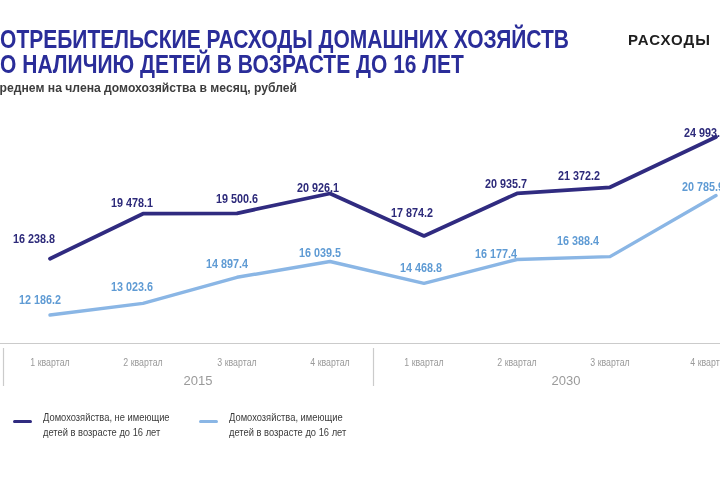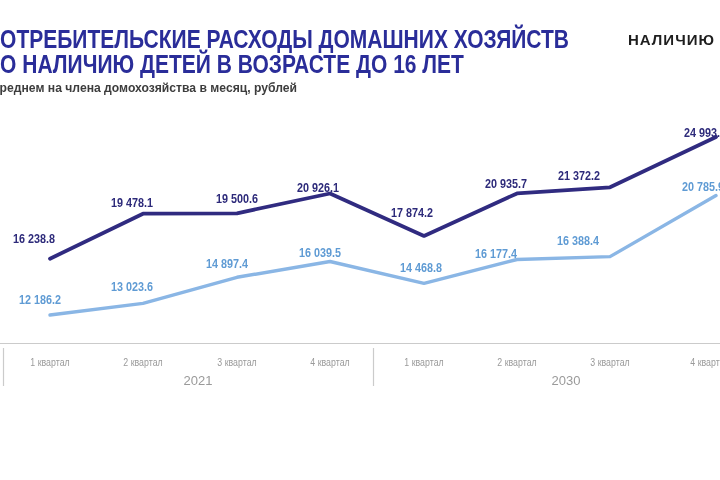--- a/index.html
+++ b/index.html
@@ -22,21 +22,21 @@
   .ltext{width:152px;font-size:11px;line-height:15px;color:#3c3c3c;transform:scaleX(.85);transform-origin:0 0;}
 </style>
 </head>
 <body>
 
 <div class="stage">
 
   <div class="title-line" id="title1"><span class="cx">ПОТРЕБИТЕЛЬСКИЕ РАСХОДЫ ДОМАШНИХ ХОЗЯЙСТВ</span></div>
   <div class="title-line" id="title2"><span class="cx">ПО НАЛИЧИЮ ДЕТЕЙ В ВОЗРАСТЕ ДО 16 ЛЕТ</span></div>
   <div class="subtitle"><span class="cx">в среднем на члена домохозяйства в месяц, рублей</span></div>
-  <div class="brand">НАЛИЧИЮ</div>
+  <div class="brand">РАСХОДЫ</div>
 
   <svg width="720" height="480" viewBox="0 0 720 480">
     <line x1="0" y1="343.5" x2="720" y2="343.5" stroke="#cbcbcb" stroke-width="1.2"></line>
     <line x1="3.5" y1="348" x2="3.5" y2="386" stroke="#cbcbcb" stroke-width="1.2"></line>
     <line x1="373.5" y1="348" x2="373.5" y2="386" stroke="#cbcbcb" stroke-width="1.2"></line>
     <polyline id="line-s0" fill="none" stroke-width="3.8" stroke-linejoin="round" stroke-linecap="round" stroke="#302b80" points="50,258.7 143,213.7 237,213.3 330,193.5 424,235.9 517,193.4 610,187.3 716,137.0"></polyline>
     <polyline id="line-s1" fill="none" stroke-width="3.4" stroke-linejoin="round" stroke-linecap="round" stroke="#8ab6e5" points="50,315.0 143,303.4 237,277.3 330,261.5 424,283.3 517,259.5 610,256.6 716,195.5"></polyline>
   </svg>
 
   <div id="labels" style="position:absolute;left:0;top:0;width:0;height:0;">
@@ -59,18 +59,28 @@
     </div>
   <div id="xaxis" style="position:absolute;left:0;top:0;width:0;height:0;">
       <div class="cat" style="left: 10px; top: 356px;">1 квартал</div>
       <div class="cat" style="left: 103px; top: 356px;">2 квартал</div>
       <div class="cat" style="left: 197px; top: 356px;">3 квартал</div>
       <div class="cat" style="left: 290px; top: 356px;">4 квартал</div>
       <div class="cat" style="left: 384px; top: 356px;">1 квартал</div>
       <div class="cat" style="left: 477px; top: 356px;">2 квартал</div>
       <div class="cat" style="left: 570px; top: 356px;">3 квартал</div>
       <div class="cat" style="left: 670px; top: 356px;">4 квартал</div>
-      <div class="year" style="left: 158px; top: 373px;">2021</div>
+      <div class="year" style="left: 158px; top: 373px;">2015</div>
       <div class="year" style="left: 526px; top: 373px;">2030</div>
     </div>
 
+  <div class="legend" id="legend">
+      <div class="legend-item">
+        <div class="sw" style="border-top-color: rgb(48, 43, 128);"></div>
+        <div class="ltext">Домохозяйства, не имеющие детей в возрасте до 16 лет</div>
+      </div>
+      <div class="legend-item">
+        <div class="sw" style="border-top-color: rgb(138, 182, 229);"></div>
+        <div class="ltext">Домохозяйства, имеющие детей в возрасте до 16 лет</div>
+      </div>
+    </div>
 
 </div>
 
 </body></html>

